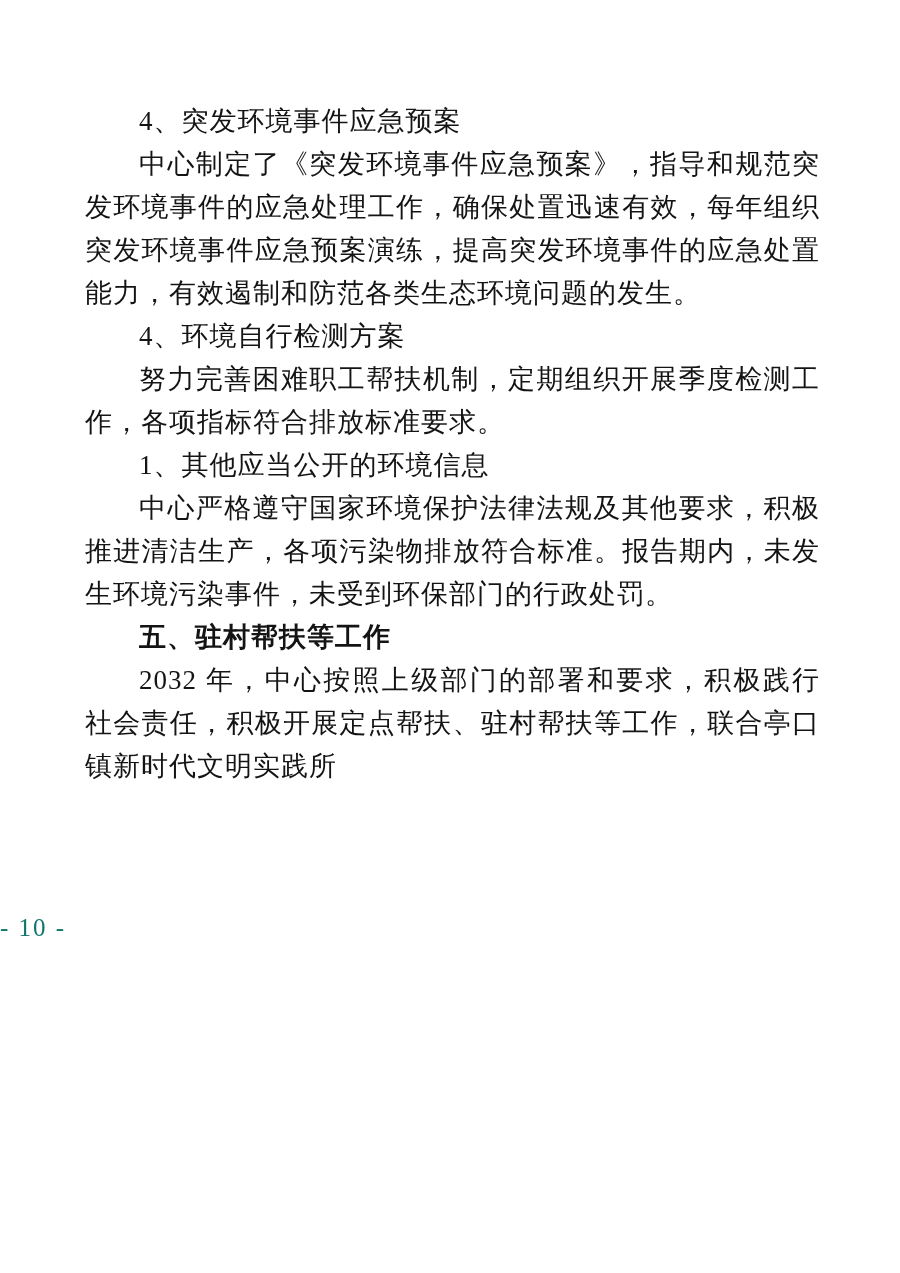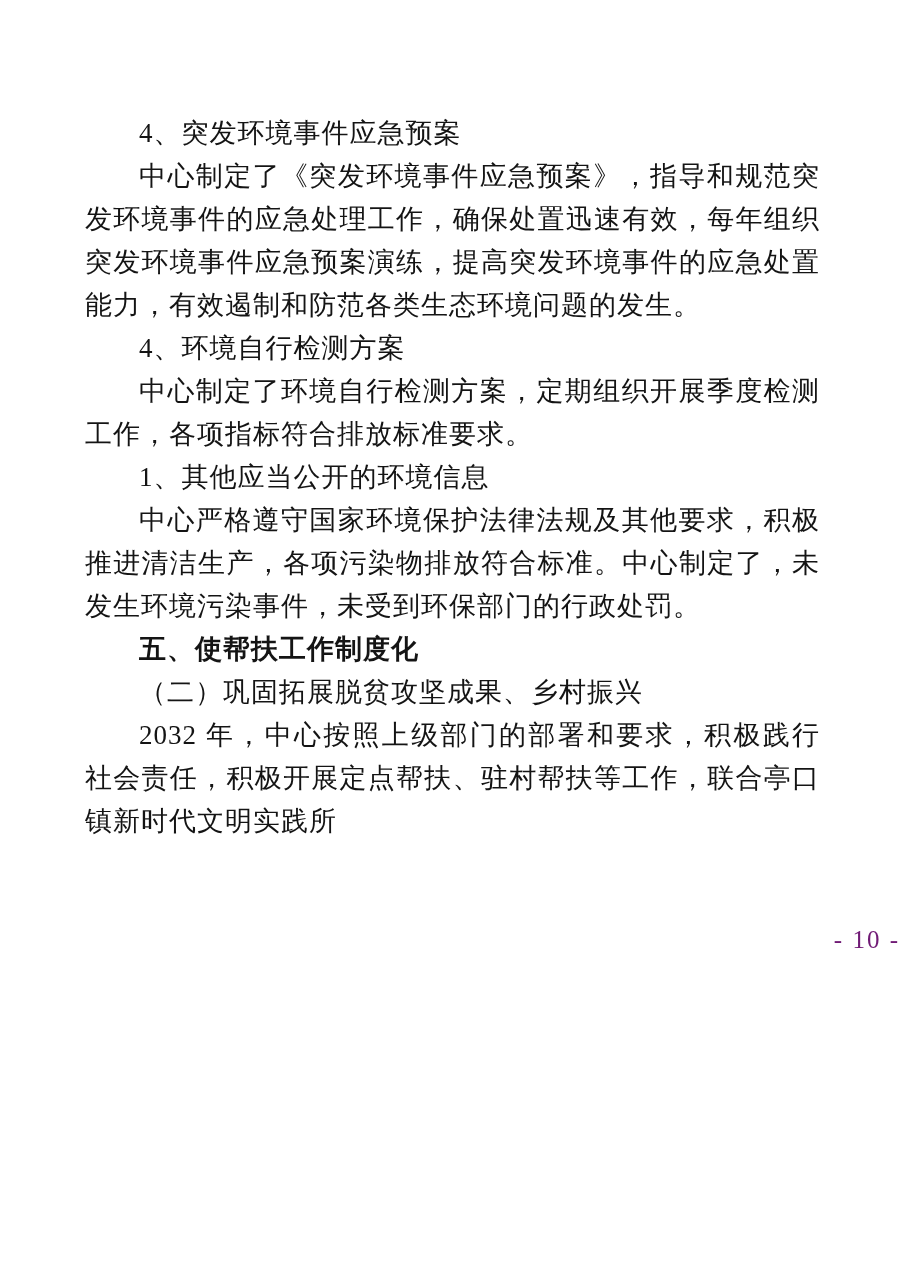--- a/index.html
+++ b/index.html
@@ -1,21 +1,21 @@
 <!DOCTYPE html>
 <html><head>
 <meta charset="utf-8">
 <style>
   * { margin: 0; padding: 0; box-sizing: border-box; }
   html, body { background: #ffffff; }
   .page {
     position: relative;
     width: 900px;
     height: 990px;
-    margin: 12px auto;
+    margin: 0 auto;
     background: #ffffff;
     overflow: hidden;
     font-family: "Liberation Serif", "DejaVu Serif", serif;
     color: #141414;
   }
   .content {
     position: absolute;
     left: 85px;
     right: 80px;
     top: 100px;
@@ -40,36 +40,35 @@
   .h-major {
     text-indent: 2em;
     font-family: "Liberation Sans", "DejaVu Sans", sans-serif;
     font-weight: bold;
   }
   .footer {
     position: absolute;
     left: 0;
     right: 0;
     bottom: 48px;
-    text-align: right;
+    text-align: left;
     font-size: 25px;
     font-family: "Liberation Serif", "DejaVu Serif", serif;
-    color: #701a75;
+    color: #0f766e;
     letter-spacing: 2px;
   }
 </style>
 </head>
 <body>
 
 <div class="page">
   <div class="content">
     <div class="blk h-num">4、突发环境事件应急预案</div>
     <div class="blk para">中心制定了《突发环境事件应急预案》，指导和规范突发环境事件的应急处理工作，确保处置迅速有效，每年组织突发环境事件应急预案演练，提高突发环境事件的应急处置能力，有效遏制和防范各类生态环境问题的发生。</div>
     <div class="blk h-num">4、环境自行检测方案</div>
-    <div class="blk para">中心制定了环境自行检测方案，定期组织开展季度检测工作，各项指标符合排放标准要求。</div>
+    <div class="blk para">努力完善困难职工帮扶机制，定期组织开展季度检测工作，各项指标符合排放标准要求。</div>
     <div class="blk h-num">1、其他应当公开的环境信息</div>
-    <div class="blk para">中心严格遵守国家环境保护法律法规及其他要求，积极推进清洁生产，各项污染物排放符合标准。中心制定了，未发生环境污染事件，未受到环保部门的行政处罚。</div>
-    <div class="blk h-major">五、使帮扶工作制度化</div>
-    <div class="blk h-sub">（二）巩固拓展脱贫攻坚成果、乡村振兴</div>
+    <div class="blk para">中心严格遵守国家环境保护法律法规及其他要求，积极推进清洁生产，各项污染物排放符合标准。报告期内，未发生环境污染事件，未受到环保部门的行政处罚。</div>
+    <div class="blk h-major">五、驻村帮扶等工作</div>
     <div class="blk para">2032 年，中心按照上级部门的部署和要求，积极践行社会责任，积极开展定点帮扶、驻村帮扶等工作，联合亭口镇新时代文明实践所</div>
   </div>
   <div class="footer">- 10 -</div>
 </div>
 
 </body></html>

